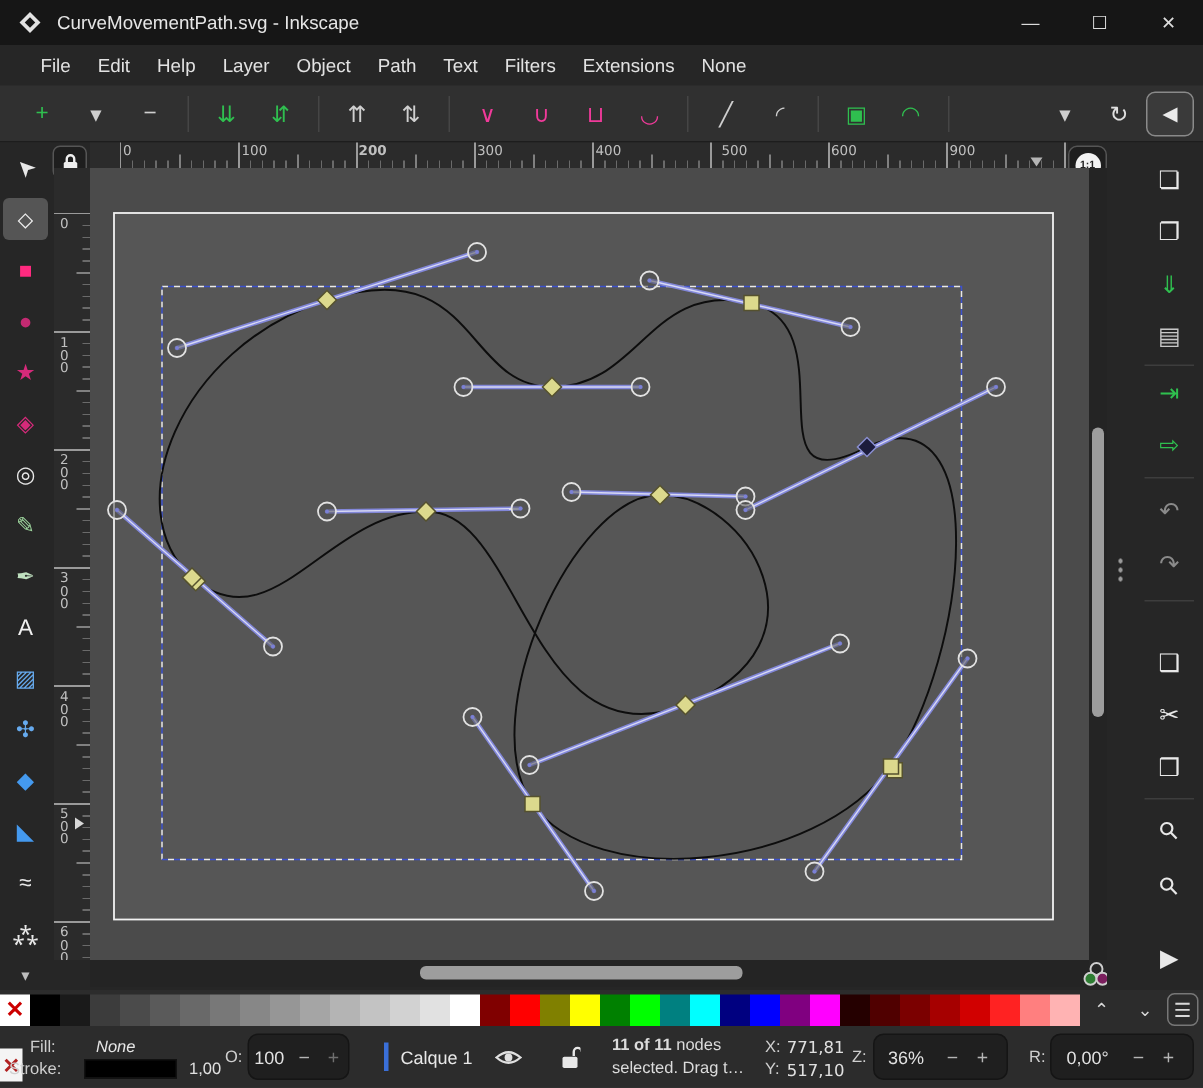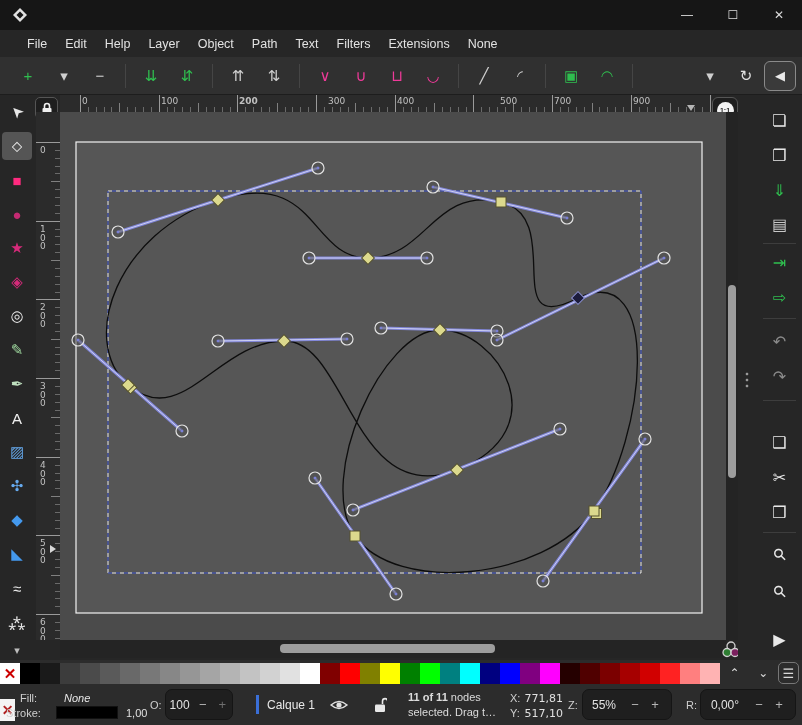--- a/index.html
+++ b/index.html
@@ -121,20 +121,21 @@
 </head>
 <body>
 
 <div id="app">
 
   <div class="abs" id="titlebar">
     <svg class="logo" width="16" height="16">
       <polygon points="8,1 15,8 8,15 1,8" fill="#e2e2e2"></polygon>
       <polygon points="8,4.5 11.5,8 8,11.5 4.5,8" fill="#161616"></polygon>
     </svg>
+    <span>CurveMovementPath.svg - Inkscape</span>
     <div id="win-controls">
         <div class="win-btn">—</div>
         <div class="win-btn">☐</div>
         <div class="win-btn">✕</div>
       </div>
   </div>
 
   <div class="abs" id="menubar">
       <div class="menu-item">File</div>
       <div class="menu-item">Edit</div>
@@ -199,24 +200,24 @@
   <div class="abs" id="lock-btn">
     <svg width="12" height="13">
       <rect x="1.5" y="6" width="9" height="6.5" rx="1" fill="#efefef"></rect>
       <path d="M 3.5 6 V 4 a 2.5 2.5 0 0 1 5 0 V 6" fill="none" stroke="#efefef" stroke-width="1.6"></path>
     </svg>
   </div>
   <div class="abs" id="hruler">
       <div class="hruler-num" style="left: 22px;">0</div>
       <div class="hruler-num" style="left: 101px;">100</div>
       <div class="hruler-num" style="left: 179px; font-weight: bold;">200</div>
-      <div class="hruler-num" style="left: 268px;">300</div>
+      <div class="hruler-num" style="left: 258px;">300</div>
       <div class="hruler-num" style="left: 337px;">400</div>
-      <div class="hruler-num" style="left: 440px;">500</div>
-      <div class="hruler-num" style="left: 494px;">700</div>
+      <div class="hruler-num" style="left: 421px;">500</div>
+      <div class="hruler-num" style="left: 494px;">600</div>
       <div class="hruler-num" style="left: 573px;">900</div>
     </div>
   <div class="abs" id="vruler">
       <div class="vruler-num" style="top: 34px;">0</div>
       <div class="vruler-num" style="top: 113px;">1
 0
 0</div>
       <div class="vruler-num" style="top: 191px;">2
 0
 0</div>
@@ -426,21 +427,21 @@
     <div class="msg" style="top:5px;"><b>11 of 11</b><span> nodes</span></div>
     <div class="msg" style="top:20px;">selected. Drag t…</div>
 
     <div class="lab" style="left:510px; top:6px;">X:</div>
     <div class="num" style="left:518px; top:6px; width:45px;">771,81</div>
     <div class="lab" style="left:510px; top:21px;">Y:</div>
     <div class="num" style="left:518px; top:21px; width:45px;">517,10</div>
 
     <div class="lab" style="left:568px; top:13px;">Z:</div>
     <div class="spin-box" style="left:582px; width:90px;">
-      <div class="spin-val" style="width:42px;">55%</div>
+      <div class="spin-val" style="width:42px;">36%</div>
       <div class="spin-btn">−</div>
       <div class="spin-btn">+</div>
     </div>
 
     <div class="lab" style="left:686px; top:13px;">R:</div>
     <div class="spin-box" style="left:700px; width:96px;">
       <div class="spin-val" style="width:48px;">0,00°</div>
       <div class="spin-btn">−</div>
       <div class="spin-btn">+</div>
     </div>

